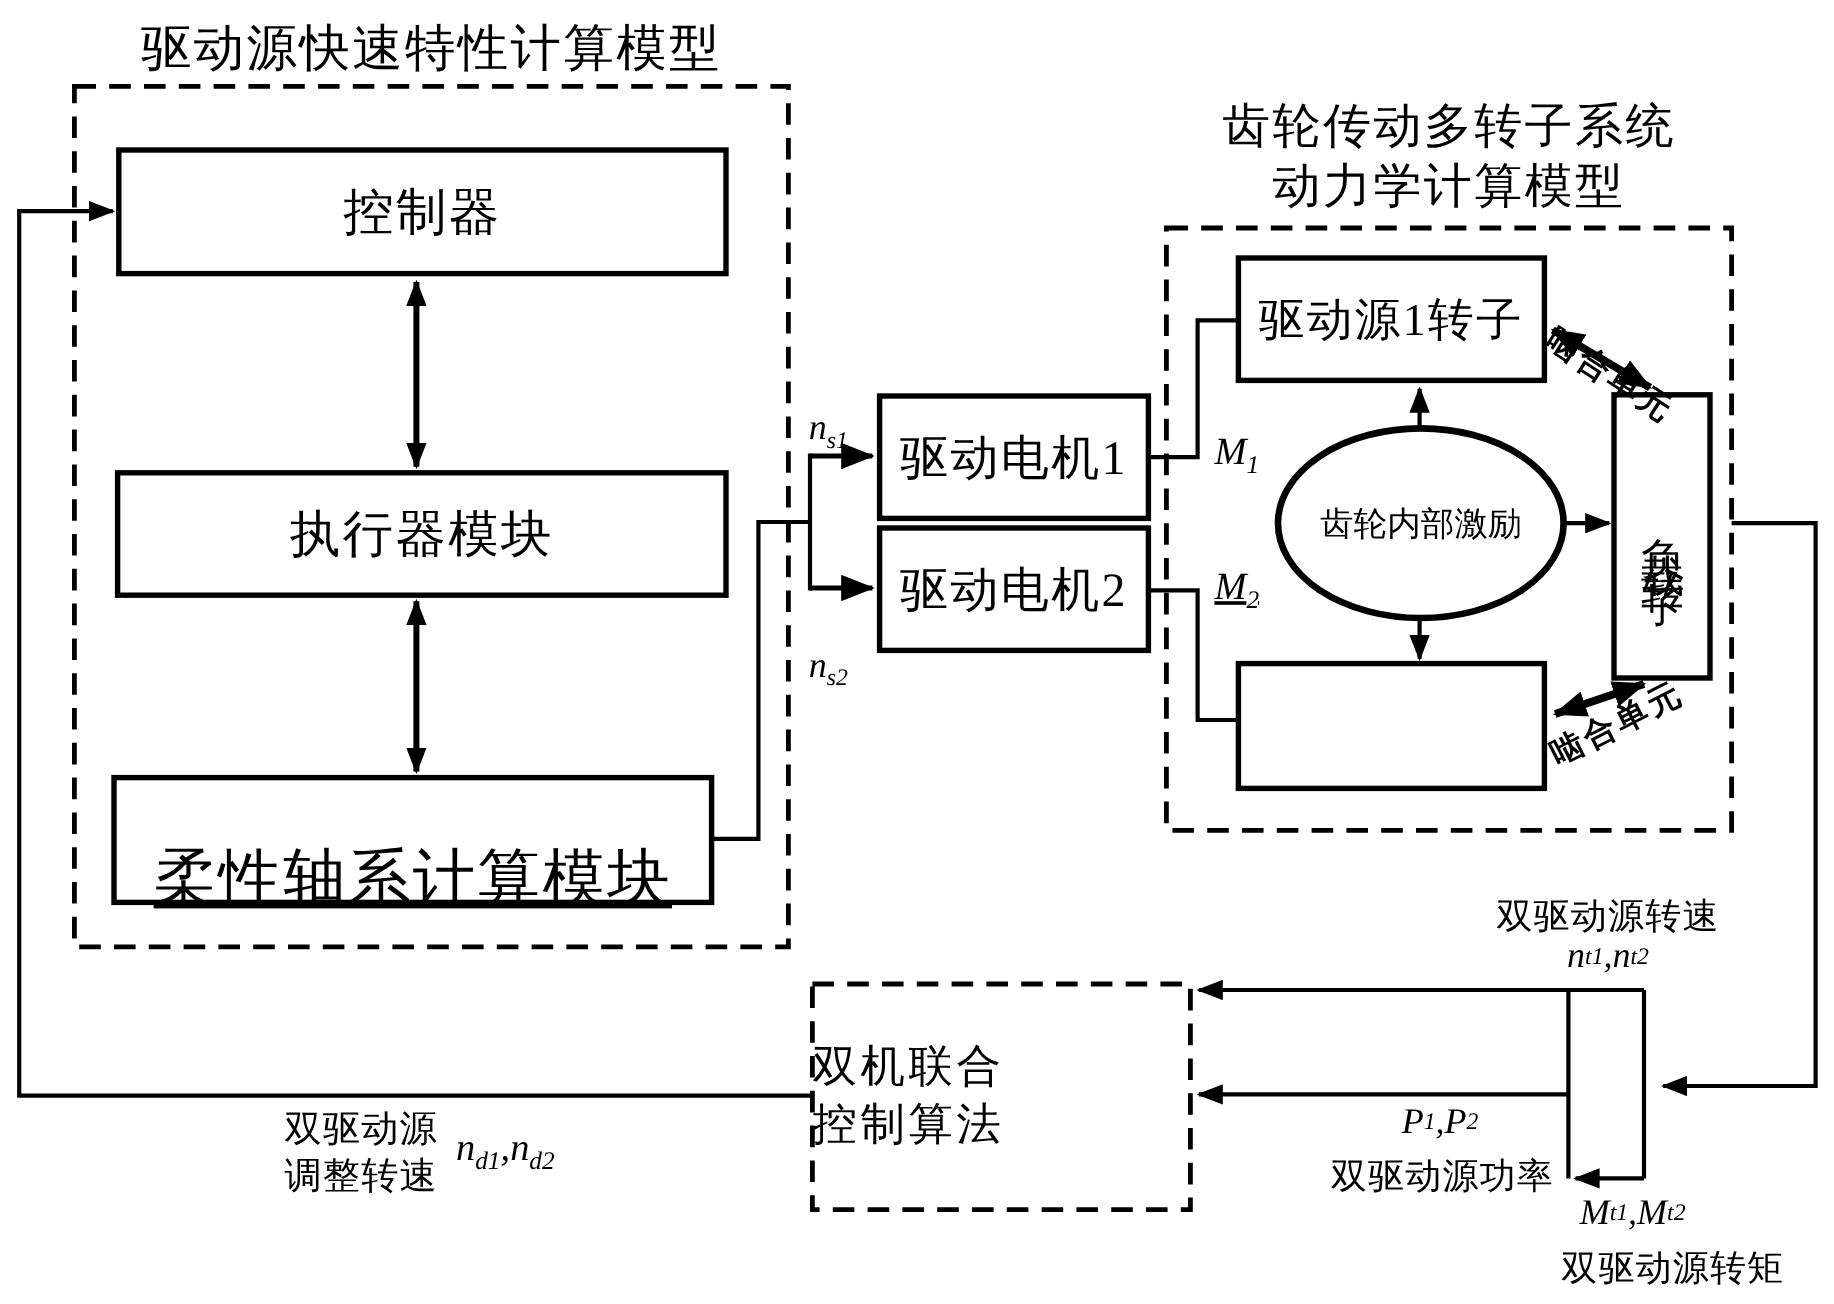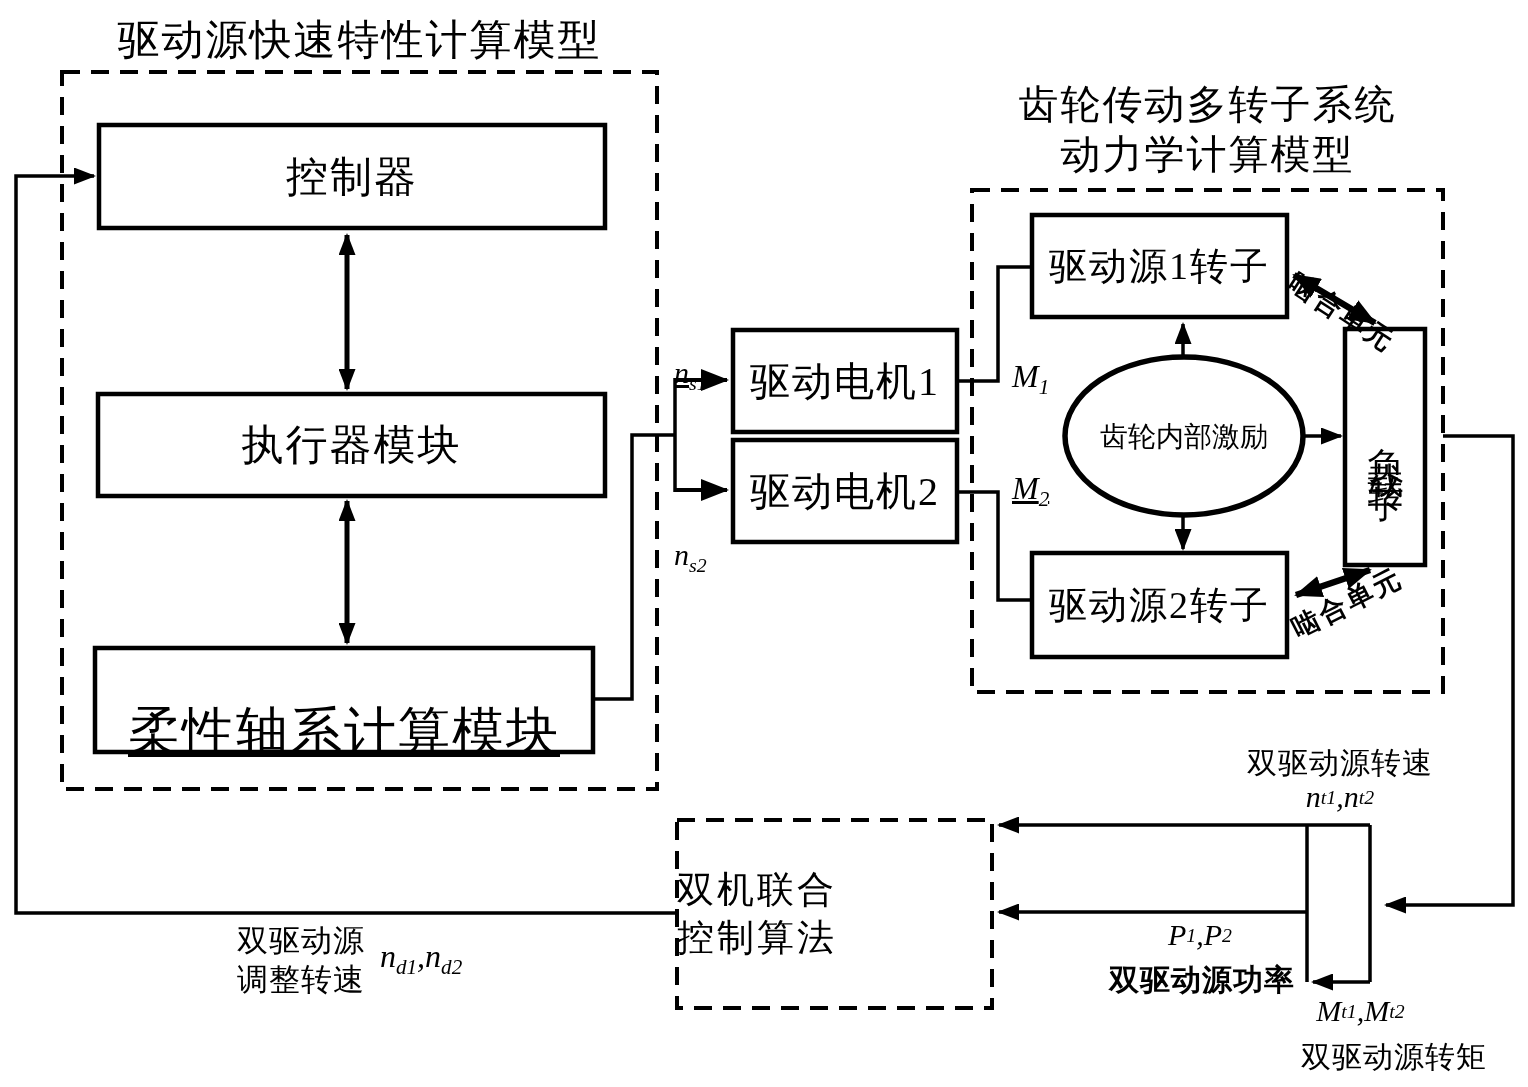--- a/index.html
+++ b/index.html
@@ -85,54 +85,53 @@
   <div class="lbl center boxlbl" style="left:98px;top:394px;width:507px;height:102px;font-size:42px;">执行器模块</div>
   <div class="lbl center boxlbl" style="left:95px;top:680px;width:498px;height:104px;font-size:52px;text-decoration:underline;">柔性轴系计算模块</div>
 
   <div class="lbl center boxlbl" style="left:733px;top:330px;width:224px;height:102px;font-size:40px;">驱动电机1</div>
   <div class="lbl center boxlbl" style="left:733px;top:440px;width:224px;height:102px;font-size:40px;">驱动电机2</div>
 
   <div class="lbl center" style="left:972px;top:80px;width:471px;height:48px;font-size:40px;letter-spacing:2px;">齿轮传动多转子系统</div>
   <div class="lbl center" style="left:972px;top:130px;width:471px;height:48px;font-size:40px;letter-spacing:2px;">动力学计算模型</div>
 
   <div class="lbl center boxlbl" style="left:1032px;top:215px;width:255px;height:102px;font-size:38px;">驱动源1转子</div>
-  <div class="lbl center boxlbl" style="left:1032px;top:553px;width:255px;height:104px;font-size:38px;">驱动源2转子</div>
   <div class="lbl center" style="left:1065px;top:358px;width:238px;height:158px;font-size:28px;">齿轮内部激励</div>
   <div class="lbl center vertical" style="left:1345px;top:334px;width:80px;height:226px;font-size:36px;">负载转子</div>
 
   <div class="lbl mesh" style="left:1292px;top:262px;width:160px;transform:rotate(33deg);transform-origin:left center;">啮合单元</div>
   <div class="lbl mesh" style="left:1294px;top:612px;width:160px;transform:rotate(-27deg);transform-origin:left center;">啮合单元</div>
 
   <div class="lbl" style="left:677px;top:820px;width:315px;height:188px;display:flex;flex-direction:column;align-items:flex-start;justify-content:center;font-size:37px;line-height:1.3;letter-spacing:3px;">
     <span>双机联合</span>
     <span>控制算法</span>
   </div>
 
-  <div class="lbl math" style="left:674px;top:356px;text-decoration:underline;"><span>n</span><sub>s1</sub></div>
+  <div class="lbl math" style="left:674px;top:340px;"><span>n</span><sub>s1</sub></div>
   <div class="lbl math" style="left:674px;top:502px;margin-top:36px;"><span>n</span><sub>s2</sub></div>
   <div class="lbl math" style="left:1012px;top:358px;font-size:32px;"><span>M</span><sub>1</sub></div>
   <div class="lbl math" style="left:1012px;top:470px;font-size:32px;text-decoration:underline;"><span>M</span><sub>2</sub></div>
 
   <div class="lbl cn30 center" style="left:1238px;top:746px;width:204px;height:34px;">双驱动源转速</div>
   <div class="lbl math center" style="left:1270px;top:780px;width:140px;">
       <span>n</span>
       <sub>t1</sub>
       <span>,</span>
       <span>n</span>
       <sub>t2</sub>
     </div>
 
   <div class="lbl math center" style="left:1150px;top:918px;width:100px;">
       <span>P</span>
       <sub>1</sub>
       <span>,</span>
       <span>P</span>
       <sub>2</sub>
     </div>
-  <div class="lbl cn30 center" style="left:1100px;top:963px;width:204px;height:34px;font-weight:bold;">双驱动源功率</div>
+  <div class="lbl cn30 center" style="left:1100px;top:963px;width:204px;height:34px;">双驱动源功率</div>
 
   <div class="lbl math center" style="left:1298px;top:994px;width:125px;">
       <span>M</span>
       <sub>t1</sub>
       <span>,</span>
       <span>M</span>
       <sub>t2</sub>
     </div>
   <div class="lbl cn30 center" style="left:1292px;top:1040px;width:204px;height:34px;">双驱动源转矩</div>
 

